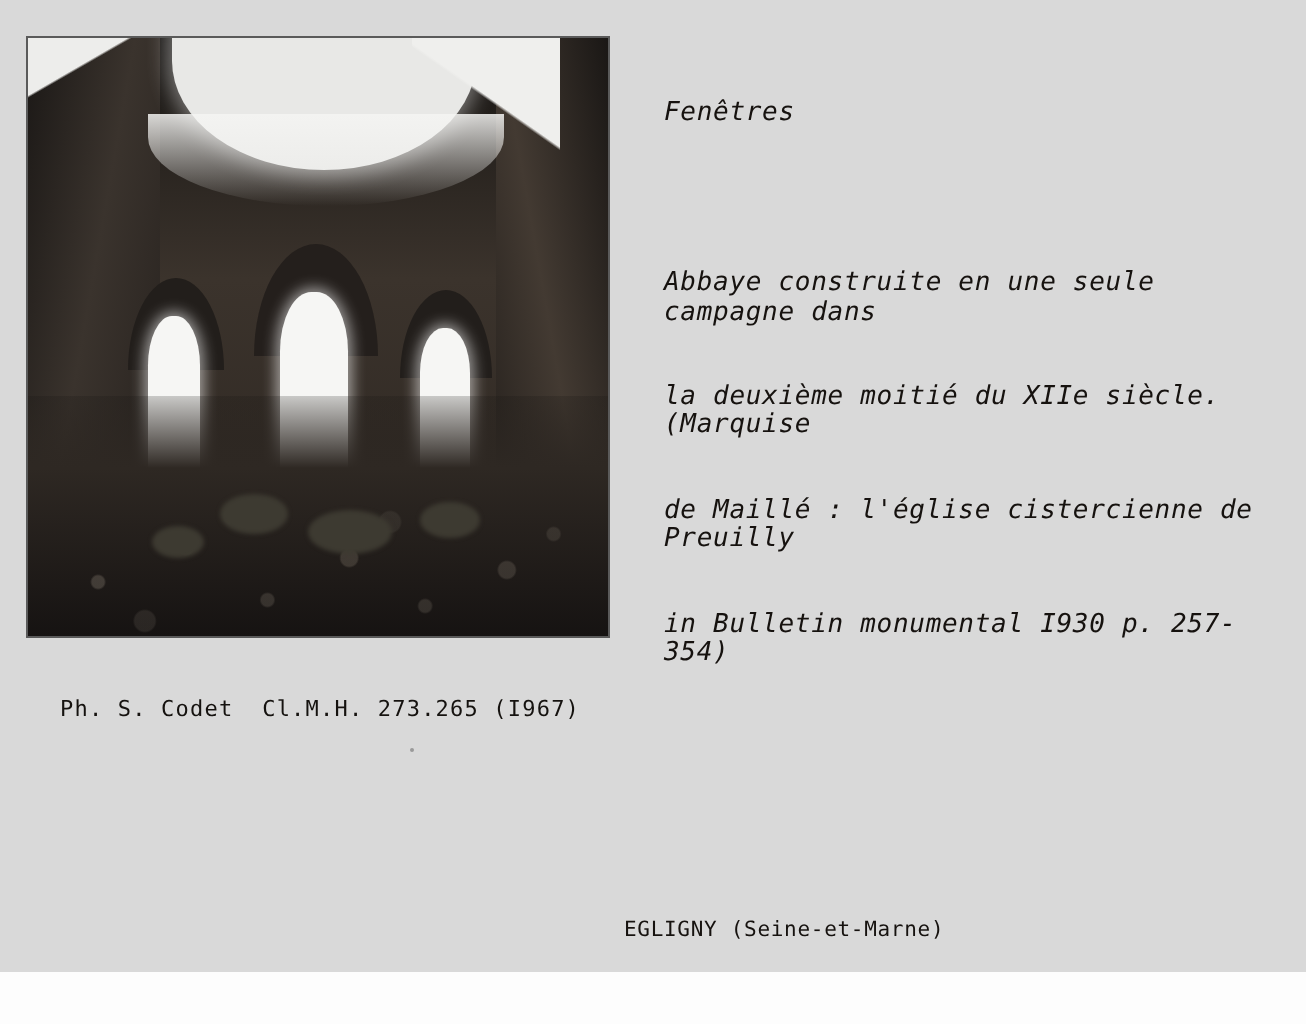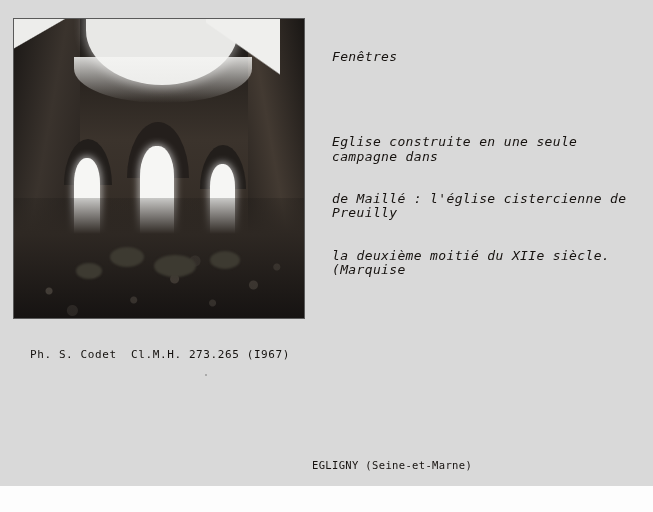--- a/index.html
+++ b/index.html
@@ -215,23 +215,24 @@
       <div class="veg" style="left:62px; top:244px; width:26px; height:16px;"></div>
       <div class="veg" style="left:196px; top:232px; width:30px; height:18px;"></div>
     </div>
 
     <div id="photo-caption">Ph. S. Codet  Cl.M.H. 273.265 (I967)</div>
   </div>
 
   <div id="notes">
     <div>Fenêtres</div>
     <div class="para-gap"></div>
-    <div>Eglise construite en une seule campagne dans</div>
+    <div>Abbaye construite en une seule campagne dans</div>
+    <div>la deuxième moitié du XIIe siècle. (Marquise</div>
     <div>de Maillé : l'église cistercienne de Preuilly</div>
-    <div>la deuxième moitié du XIIe siècle. (Marquise</div>
+    <div>in Bulletin monumental I930 p. 257-354)</div>
   </div>
 
   <div id="bottom-caption">
     <div class="ind-1">EGLIGNY (Seine-et-Marne)</div>
     <div class="ind-2">Abbaye de Preuilly</div>
     
   </div>
 
   <div class="speck" style="left:205px; top:374px;"></div>
   <div class="speck" style="left:536px; top:500px;"></div>

